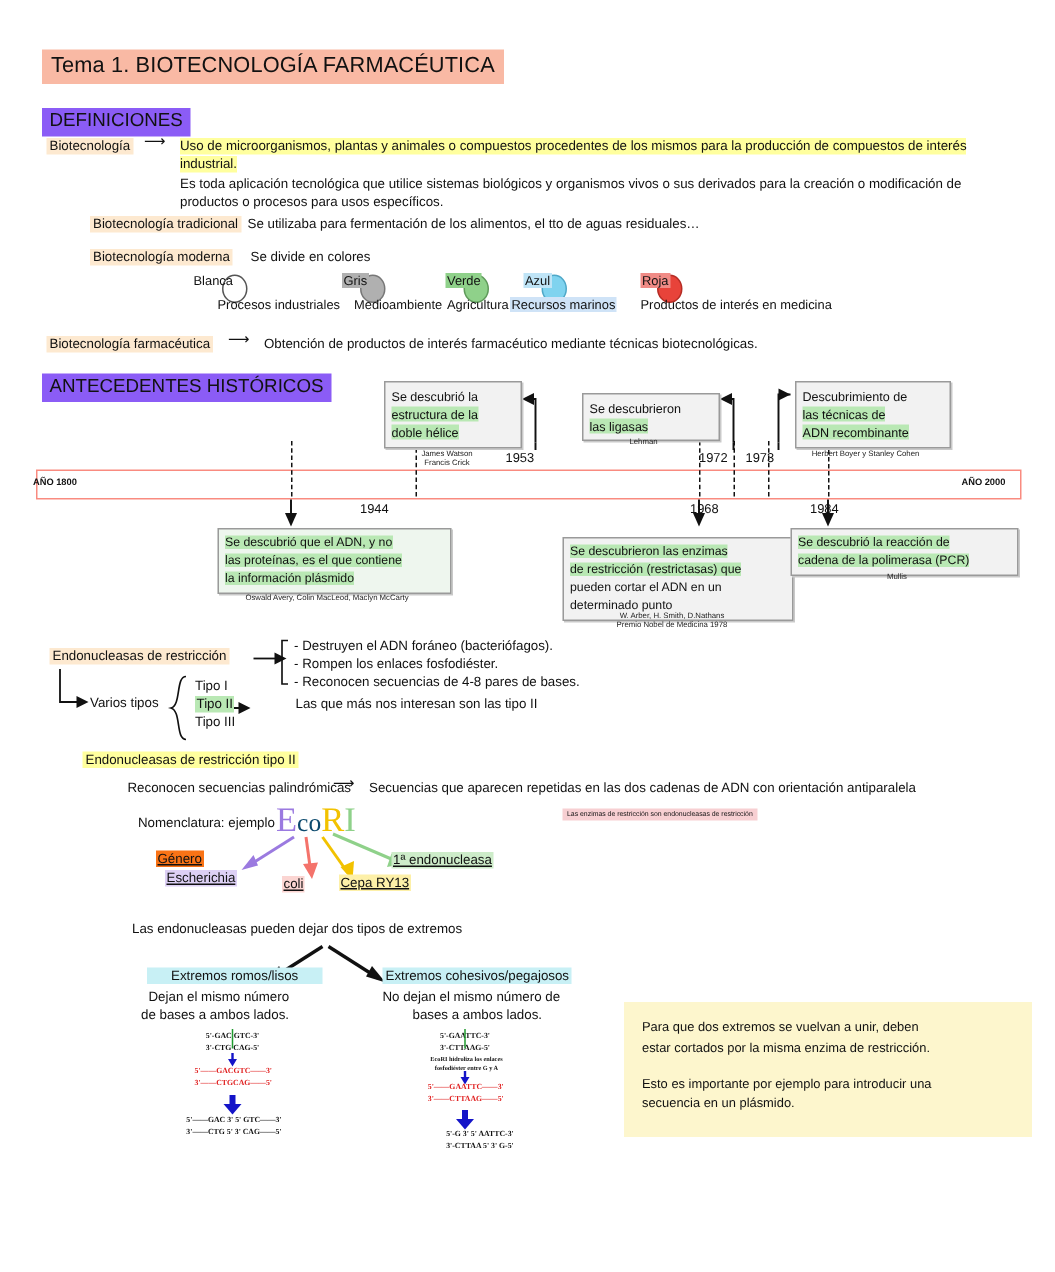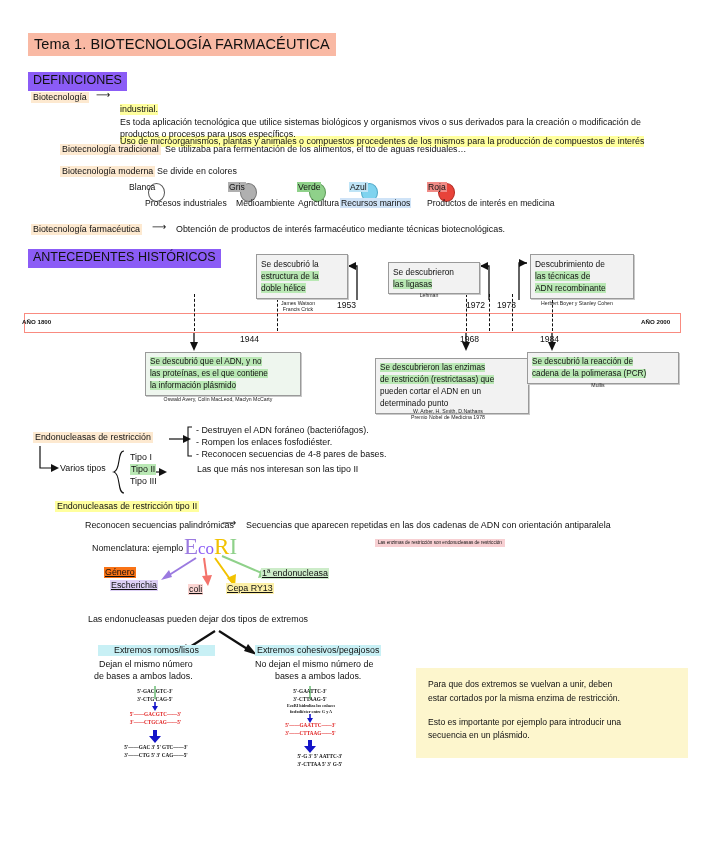--- a/index.html
+++ b/index.html
@@ -61,30 +61,30 @@
 <body>
 
 <div class="pg">
 
   <div class="t title hl-salmon" style="left:28px;top:33px;">Tema 1. BIOTECNOLOGÍA FARMACÉUTICA</div>
 
   <div class="t sect hl-blue" style="left:28px;top:72px;">DEFINICIONES</div>
 
   <div class="t body10 hl-cream" style="left:31px;top:92px;padding:0 2px;">Biotecnología</div>
   <div class="t arw" style="left:96px;top:89px;">⟶</div>
-  <div class="t body10 hl-yellow" style="left:120px;top:92px;margin-top:44px;">Uso de microorganismos, plantas y animales o compuestos procedentes de los mismos para la producción de compuestos de interés</div>
+  <div class="t body10 hl-yellow" style="left:120px;top:92px;">Uso de microorganismos, plantas y animales o compuestos procedentes de los mismos para la producción de compuestos de interés</div>
   <div class="t body10 hl-yellow" style="left:120px;top:104px;">industrial.</div>
   <div class="t body10" style="left:120px;top:117px;">Es toda aplicación tecnológica que utilice sistemas biológicos y organismos vivos o sus derivados para la creación o modificación de</div>
   <div class="t body10" style="left:120px;top:129px;">productos o procesos para usos específicos.</div>
 
   <div class="t body10 hl-cream" style="left:60px;top:144px;padding:0 2px;">Biotecnología tradicional</div>
   <div class="t body10" style="left:165px;top:144px;">Se utilizaba para fermentación de los alimentos, el tto de aguas residuales…</div>
 
   <div class="t body10 hl-cream" style="left:60px;top:166px;padding:0 2px;">Biotecnología moderna</div>
-  <div class="t body10" style="left:157px;top:166px;">Se divide en colores</div>
+  <div class="t body10" style="left:167px;top:166px;">Se divide en colores</div>
 
   <div class="abs" id="colores-row" style="left:0;top:0;width:703px;height:0;">
       <div class="circ" style="left: 148px; top: 183px; width: 15px; height: 17px; background: rgb(255, 255, 255); border: 1px solid rgb(85, 85, 85);"></div>
       <div class="circ-label" style="left: 129px; top: 182px;">Blanca</div>
       <div class="circ-label" style="left: 113px; top: 198px; padding-left: 32px;">Procesos industriales</div>
       <div class="circ" style="left: 240px; top: 183px; width: 15px; height: 17px; background: rgb(176, 176, 176); border: 1px solid rgb(119, 119, 119);"></div>
       <div class="circ-label" style="left: 228px; top: 182px; background: rgb(176, 176, 176); padding: 0px 1px;">Gris</div>
       <div class="circ-label" style="left: 236px; top: 198px;">Medioambiente</div>
       <div class="circ" style="left: 309px; top: 183px; width: 15px; height: 17px; background: rgb(143, 209, 138); border: 1px solid rgb(95, 154, 90);"></div>
       <div class="circ-label" style="left: 297px; top: 182px; background: rgb(143, 209, 138); padding: 0px 1px;">Verde</div>
@@ -233,21 +233,21 @@
   <div class="t body10 hl-yellow" style="left:55px;top:501px;padding:0 2px;">Endonucleasas de restricción tipo II</div>
 
   <div class="t body10" style="left:85px;top:520px;">Reconocen secuencias palindrómicas</div>
   <div class="t arw" style="left:222px;top:517px;">⟶</div>
   <div class="t body10" style="left:246px;top:520px;">Secuencias que aparecen repetidas en las dos cadenas de ADN con orientación antiparalela</div>
 
   <div class="t micro hl-pink" style="left:375px;top:539px;padding:1px 3px;">Las enzimas de restricción son endonucleasas de restricción</div>
 
   <div class="t body10" style="left:92px;top:543px;">Nomenclatura: ejemplo</div>
 
-  <div class="abs" id="ecori-name" style="left:184px;top:534px;font-size:23px;font-family:'Liberation Serif',serif;letter-spacing:0px;white-space:nowrap;"><span style="color: rgb(155, 122, 224);">E</span><span style="color: #8b5cf6; font-size: 17px;">co</span><span style="color: rgb(242, 194, 0);">R</span><span style="color: rgb(143, 209, 138);">I</span></div>
+  <div class="abs" id="ecori-name" style="left:184px;top:534px;font-size:23px;font-family:'Liberation Serif',serif;letter-spacing:0px;white-space:nowrap;"><span style="color: rgb(155, 122, 224);">E</span><span style="color: #0c4a6e; font-size: 17px;">co</span><span style="color: rgb(242, 194, 0);">R</span><span style="color: rgb(143, 209, 138);">I</span></div>
 
   <svg class="abs" style="left:0;top:534px;width:703px;height:60px;">
     <path d="M196,24 L166,43" stroke="#9b7ae0" stroke-width="2" fill="none"></path>
     <polygon points="161,46 169,36 172,43" fill="#9b7ae0"></polygon>
     <path d="M204,24 L207,46" stroke="#f4736b" stroke-width="2" fill="none"></path>
     <polygon points="208,52 202,42 212,41" fill="#f4736b"></polygon>
     <path d="M215,24 L232,48" stroke="#f2c200" stroke-width="2" fill="none"></path>
     <polygon points="235,53 227,44 236,40" fill="#f2c200"></polygon>
     <path d="M222,22 L264,40" stroke="#8fd18a" stroke-width="2" fill="none"></path>
     <polygon points="269,42 258,44 261,35" fill="#8fd18a"></polygon>

